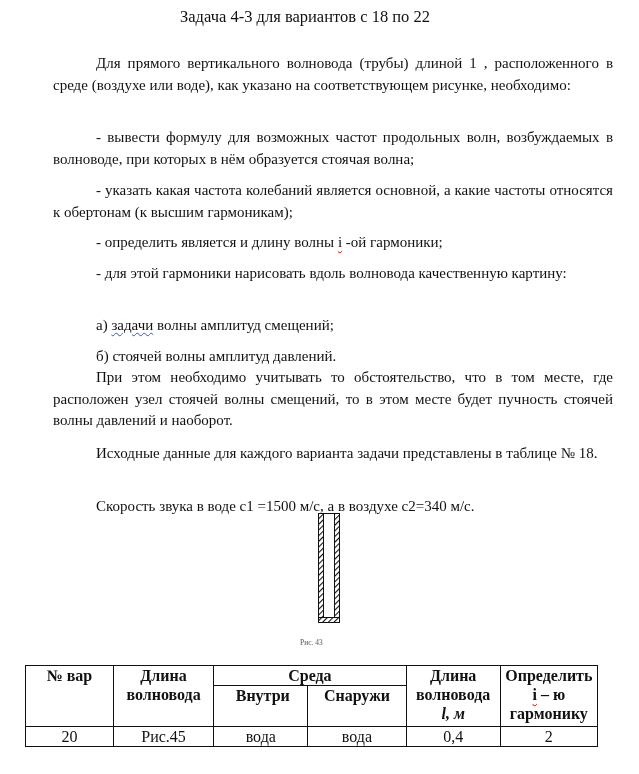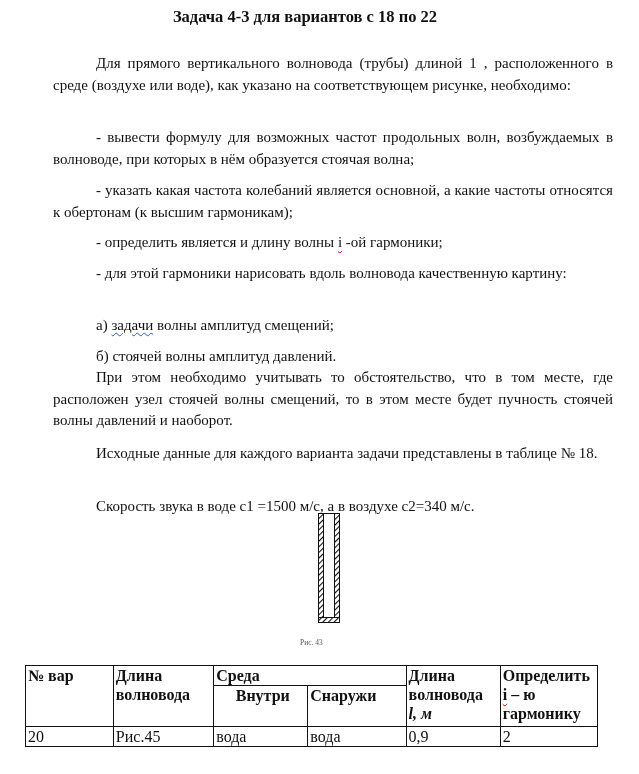--- a/index.html
+++ b/index.html
@@ -4,21 +4,21 @@
 <style>
   html, body { margin: 0; padding: 0; background: #ffffff; }
   body {
     width: 639px; height: 774px; overflow: hidden; position: relative;
     font-family: "Liberation Serif", "DejaVu Serif", serif;
     color: #111;
   }
   .page { position: absolute; left: 25px; top: 0; width: 560px; }
   .title {
     position: absolute; left: 0; top: 7px; width: 560px;
-    text-align: center; font-weight: bold; font-size: 16.5px; line-height: 20px;
+    text-align: center; font-weight: normal; font-size: 16.5px; line-height: 20px;
   }
   .p {
     position: absolute; left: 12px; width: 560px;
     font-size: 15px; line-height: 21.5px; text-align: justify;
     text-indent: 43px; margin: 16px;
   }
   .p.last-left { text-align: left; }
   .spell-red { text-decoration: underline wavy #d00; text-decoration-thickness: 1px; text-underline-offset: 2px; }
   .spell-blue { text-decoration: underline wavy #3355cc; text-decoration-thickness: 1px; text-underline-offset: 2px; }
 
@@ -26,21 +26,21 @@
   .caption {
     position: absolute; left: 300px; top: 638px; width: 60px; text-align: left;
     font-size: 7.5px; color: #555;
   }
 
   table.data {
     position: absolute; left: 25px; top: 665px; width: 573px;
     border-collapse: collapse; font-size: 16px; line-height: 19px;
   }
   table.data td, table.data th {
-    border: 1.2px solid #111; text-align: left; vertical-align: top;
+    border: 1.2px solid #111; text-align: center; vertical-align: top;
     padding: 0 2px;
   }
   table.data th { font-weight: bold; }
   table.data td { font-weight: normal; height: 19px; }
   .ital { font-style: italic; font-weight: bold; font-family: Liberation Serif, serif; }
 </style>
 </head>
 <body>
 
 <div class="page">
@@ -100,17 +100,17 @@
   </tr>
   <tr>
     <th style="text-align:center;padding-left:6px;height:40px">Внутри</th>
     <th>Снаружи</th>
   </tr>
   <tr>
     <td>20</td>
     <td>Рис.45</td>
     <td>вода</td>
     <td>вода</td>
-    <td>0,9</td>
+    <td>0,4</td>
     <td>2</td>
   </tr>
 </tbody>
   </table>
 
 </body></html>

